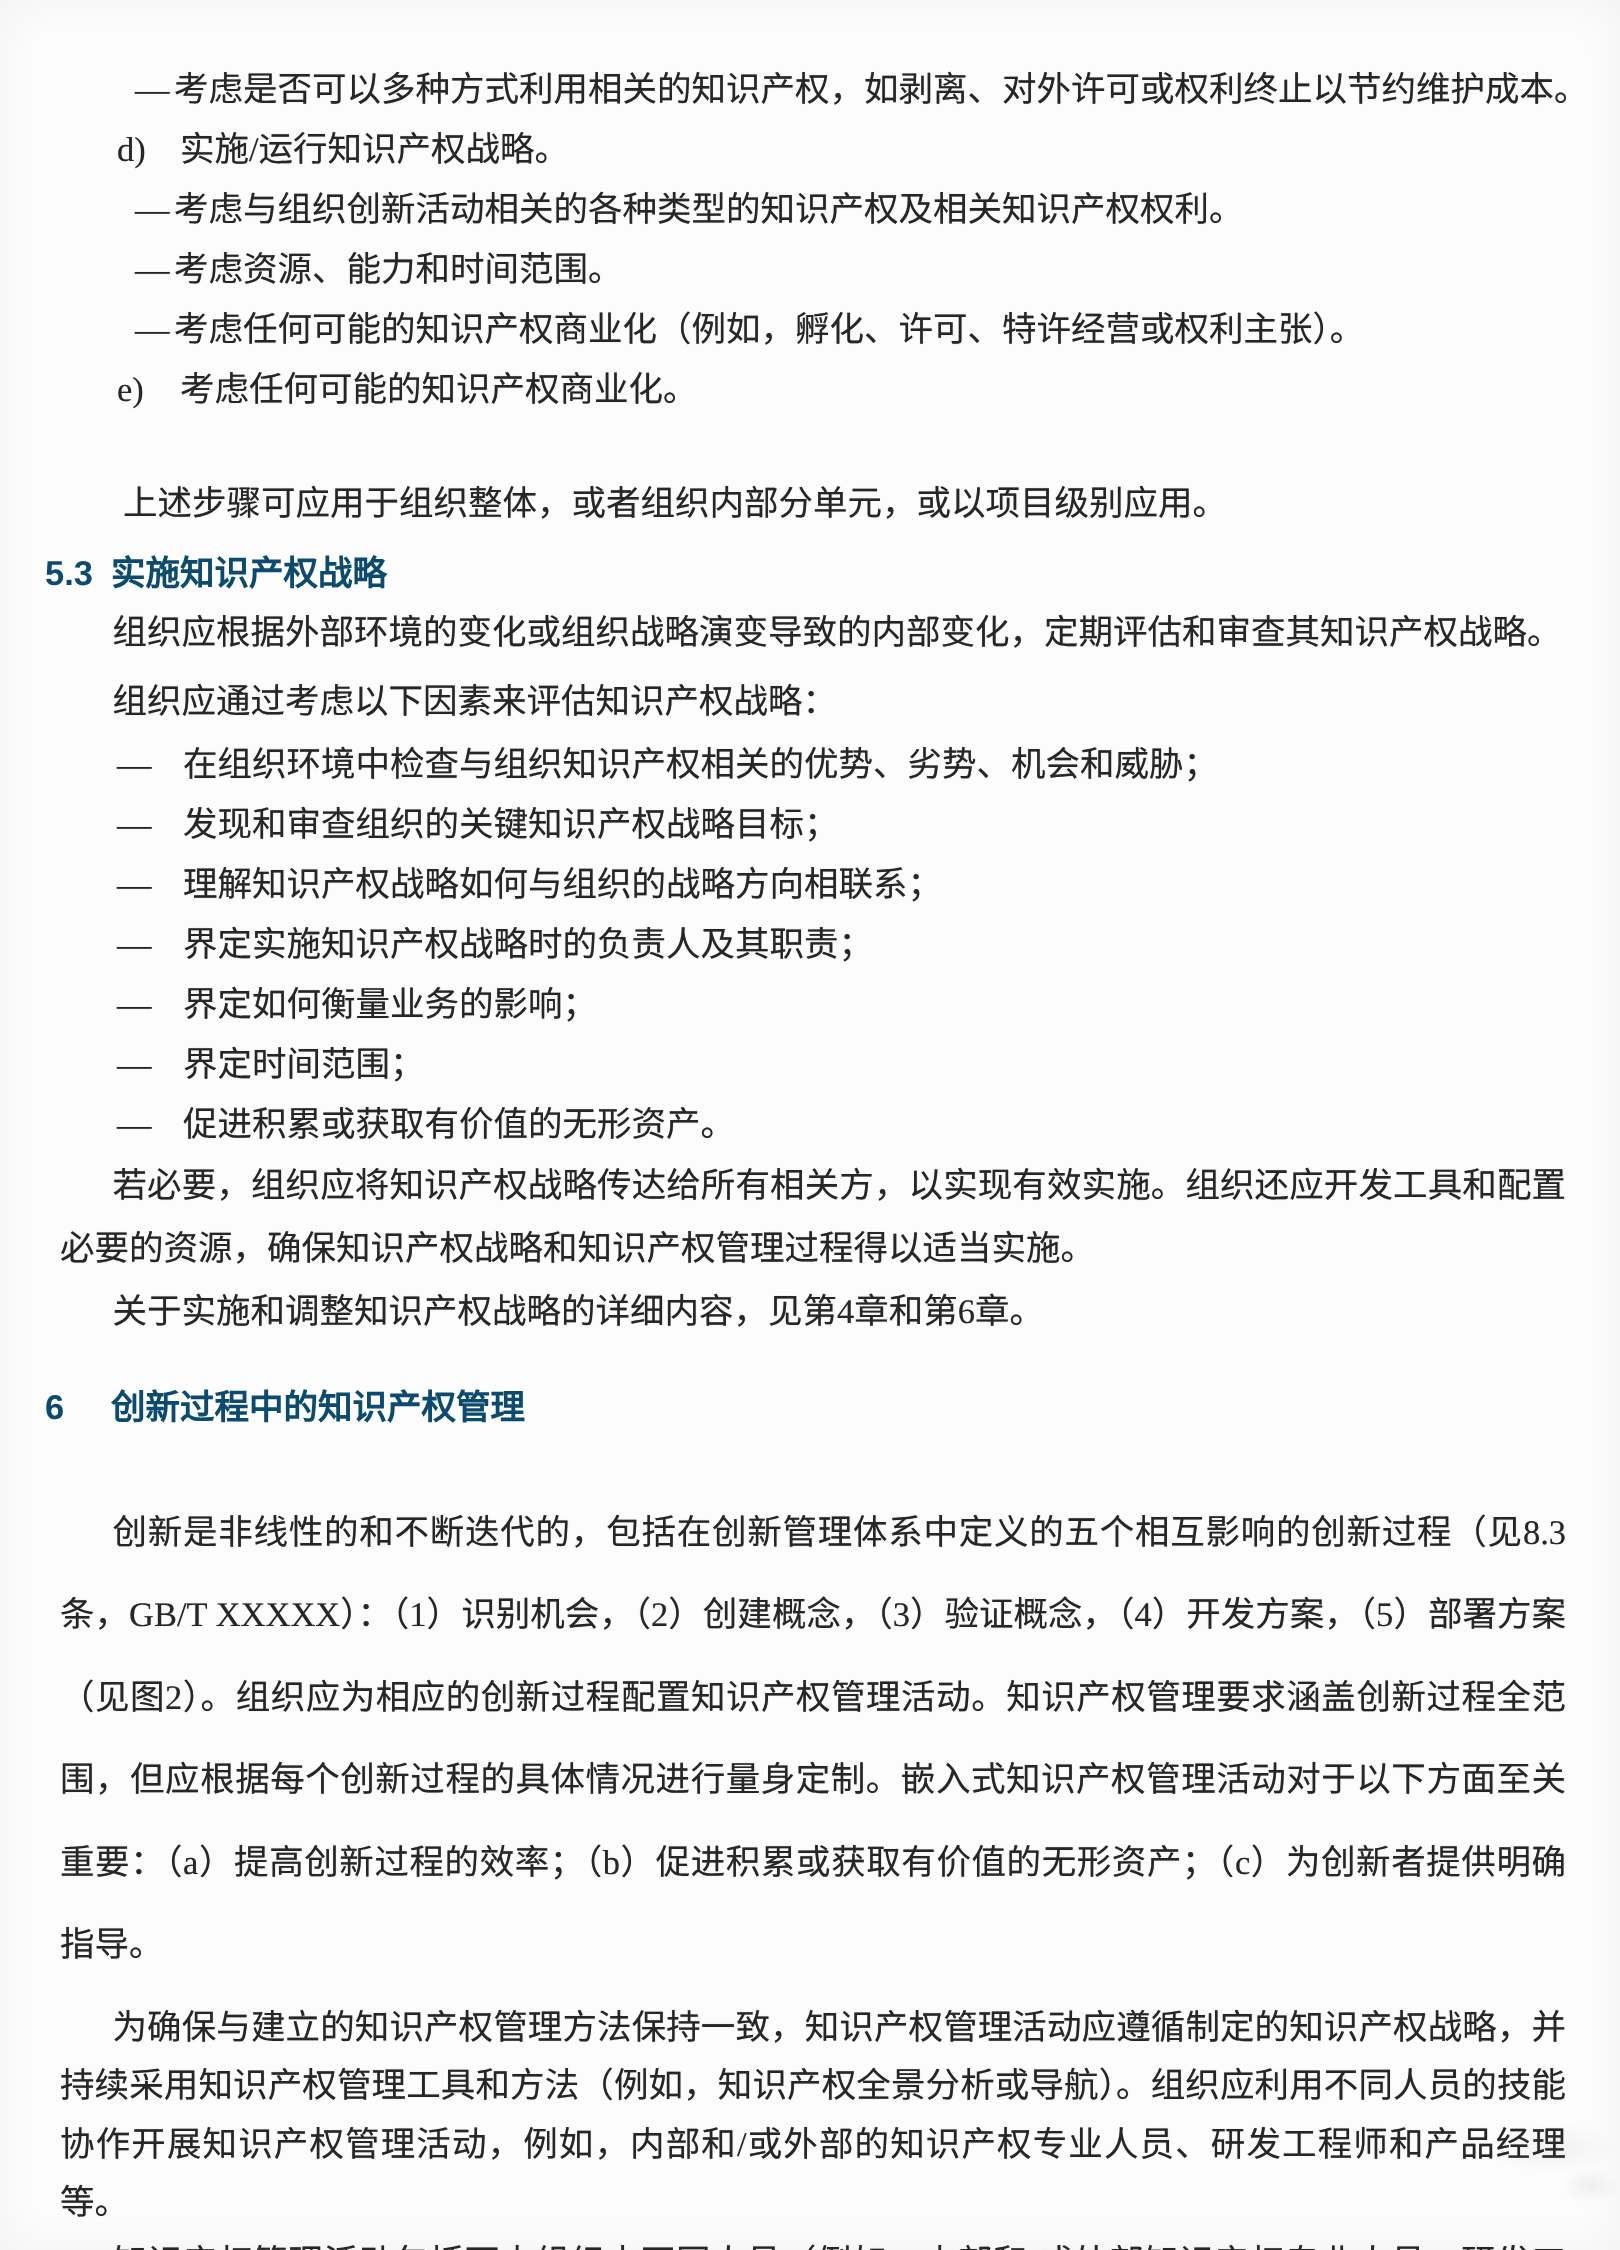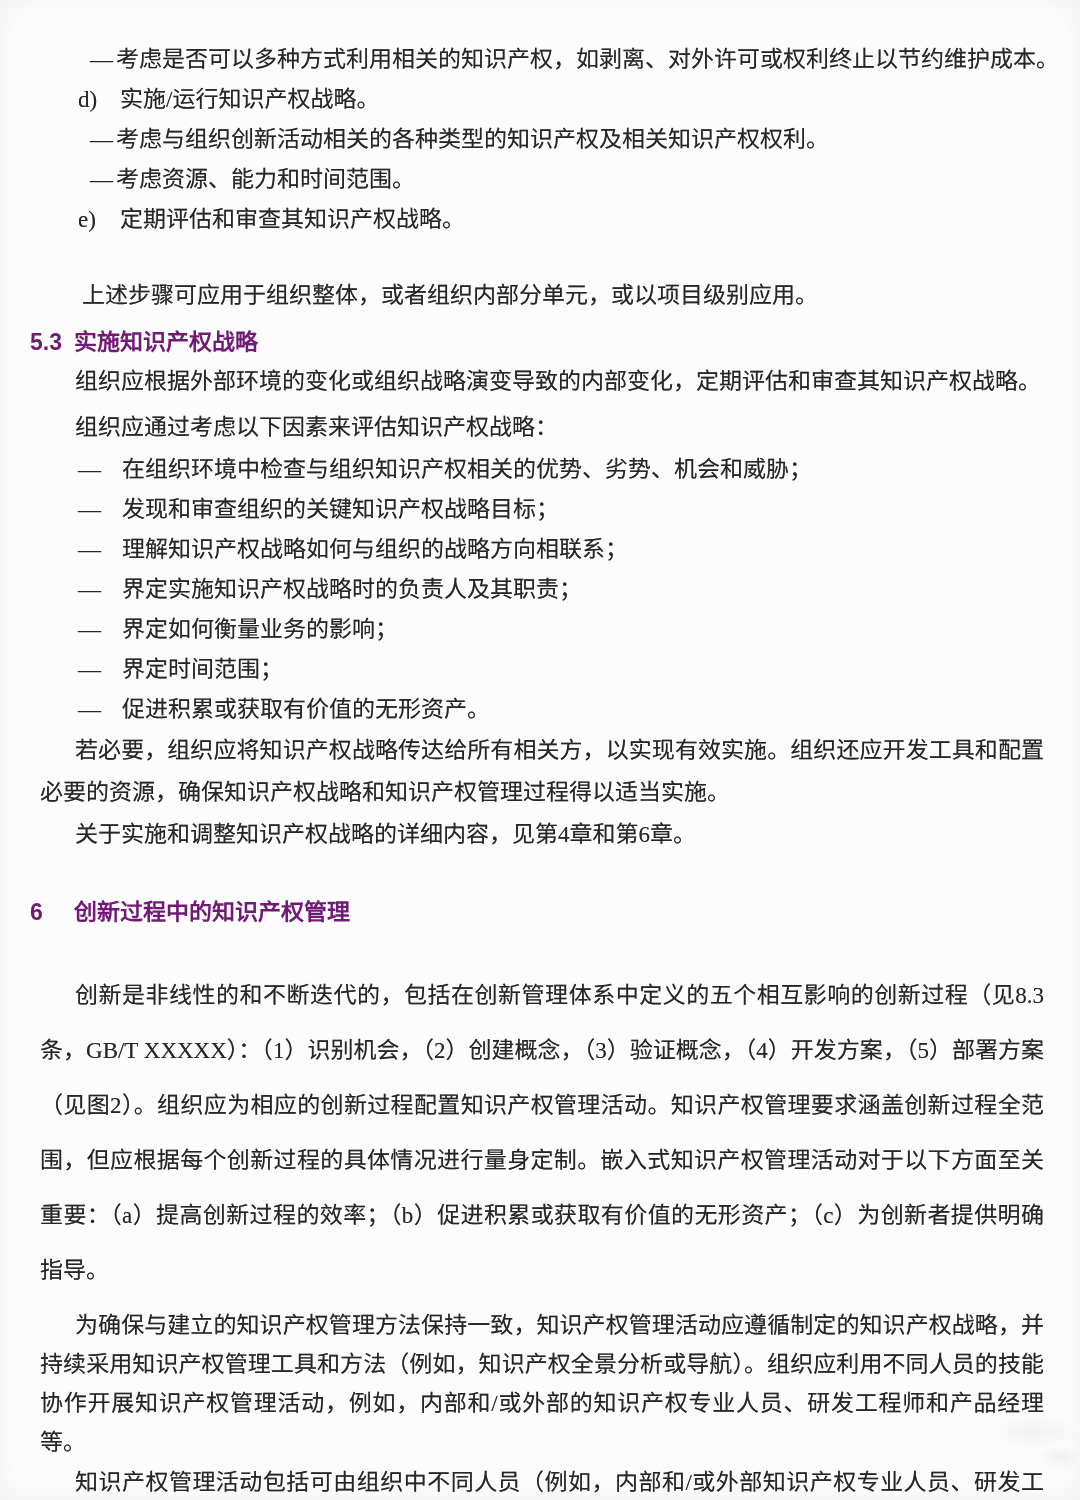--- a/index.html
+++ b/index.html
@@ -17,26 +17,26 @@
   .content{padding:40px 36px 0 40px;}
   
   .li-top{padding-left:50px;line-height:40px;white-space:nowrap;}
   .li-top .mk{margin-right:5px;letter-spacing:-2px;}
   .li-letter{padding-left:38px;line-height:40px;}
   .li-letter .mk{display:inline-block;width:42px;}
   .note{padding-left:42px;line-height:40px;margin-top:36px;}
   
   .sec{
     font-family:"Liberation Sans","DejaVu Sans",sans-serif;
-    font-weight:700;color:#701a75;line-height:40px;
+    font-weight:700;color:#0c4a6e;line-height:40px;
     margin-left:-10px;text-shadow:none;
   }
   .sec .num{display:inline-block;min-width:44px;}
   .h53{margin-top:6px;}
-  .h6{margin-top:36px;}
+  .h6{margin-top:22px;}
   .h61{margin-top:24px;}
   
   .para{line-height:40px;text-indent:35px;}
   .just{text-align:justify;}
   .p9{margin-top:0;}
   .p10{margin-top:6px;}
   .li2{padding-left:38px;line-height:40px;}
   .li2 .mk{display:inline-block;width:44px;letter-spacing:-2px;}
   .list2{margin-top:2px;}
   .p18{line-height:42px;}
@@ -59,22 +59,23 @@
 
     <div class="li-top"><span class="mk">—</span><span>考虑是否可以多种方式利用相关的知识产权，如剥离、对外许可或权利终止以节约维护成本。</span></div>
 
     <div class="li-letter"><span class="mk">d)</span><span>实施/运行知识产权战略。</span></div>
 
     <div class="li-top"><span class="mk">—</span><span>考虑与组织创新活动相关的各种类型的知识产权及相关知识产权权利。</span></div>
 
 
     <div class="li-top"><span class="mk">—</span><span>考虑资源、能力和时间范围。</span></div>
 
+    <div class="li-top"><span class="mk">—</span><span>考虑任何可能的知识产权商业化（例如，孵化、许可、特许经营或权利主张）。</span></div>
 
-    <div class="li-letter"><span class="mk">e)</span><span>定期评估和审查其知识产权战略。</span></div>
+    <div class="li-letter"><span class="mk">e)</span><span>考虑任何可能的知识产权商业化。</span></div>
 
     <div class="note">上述步骤可应用于组织整体，或者组织内部分单元，或以项目级别应用。</div>
 
     <div class="sec h53"><span class="num">5.3</span><span>实施知识产权战略</span></div>
 
     <div class="para p9">组织应根据外部环境的变化或组织战略演变导致的内部变化，定期评估和审查其知识产权战略。</div>
 
     <div class="para p10">组织应通过考虑以下因素来评估知识产权战略：</div>
 
     <div class="list2">

